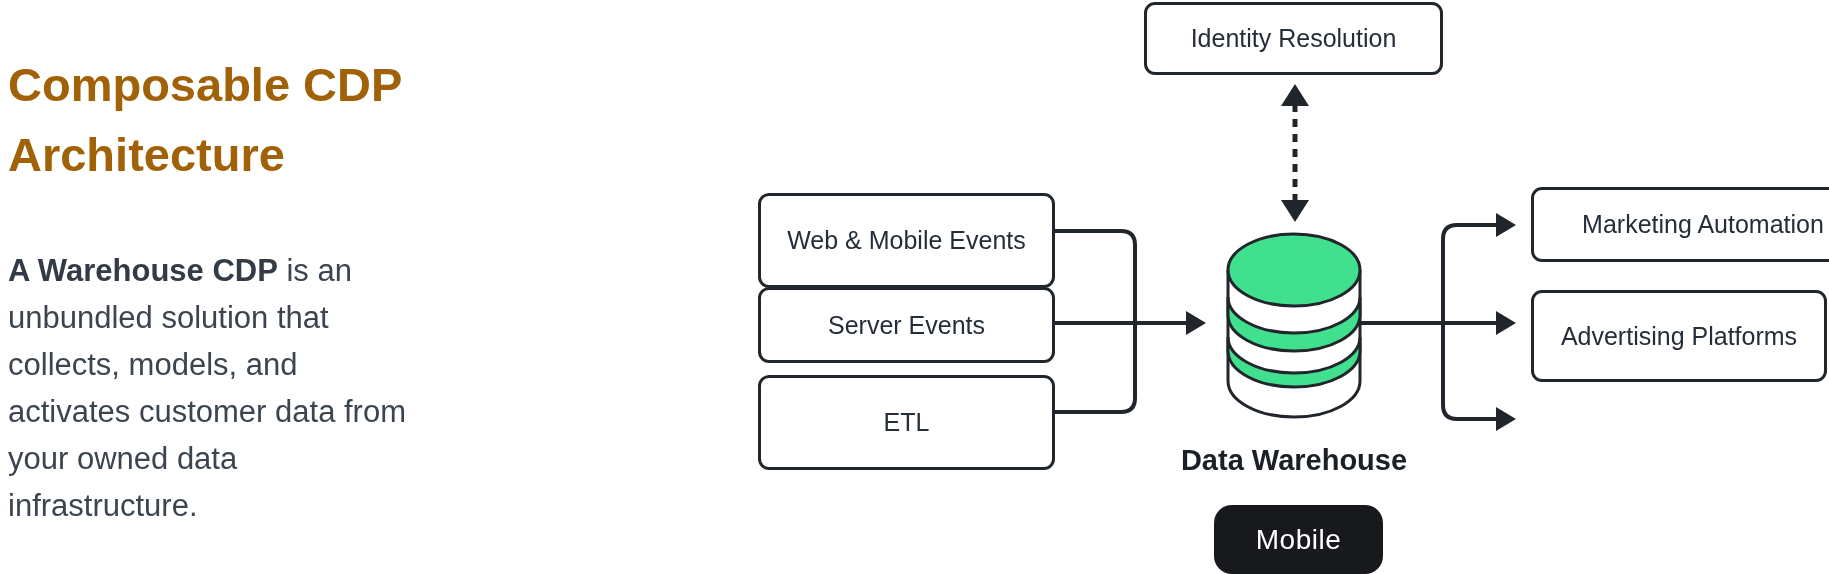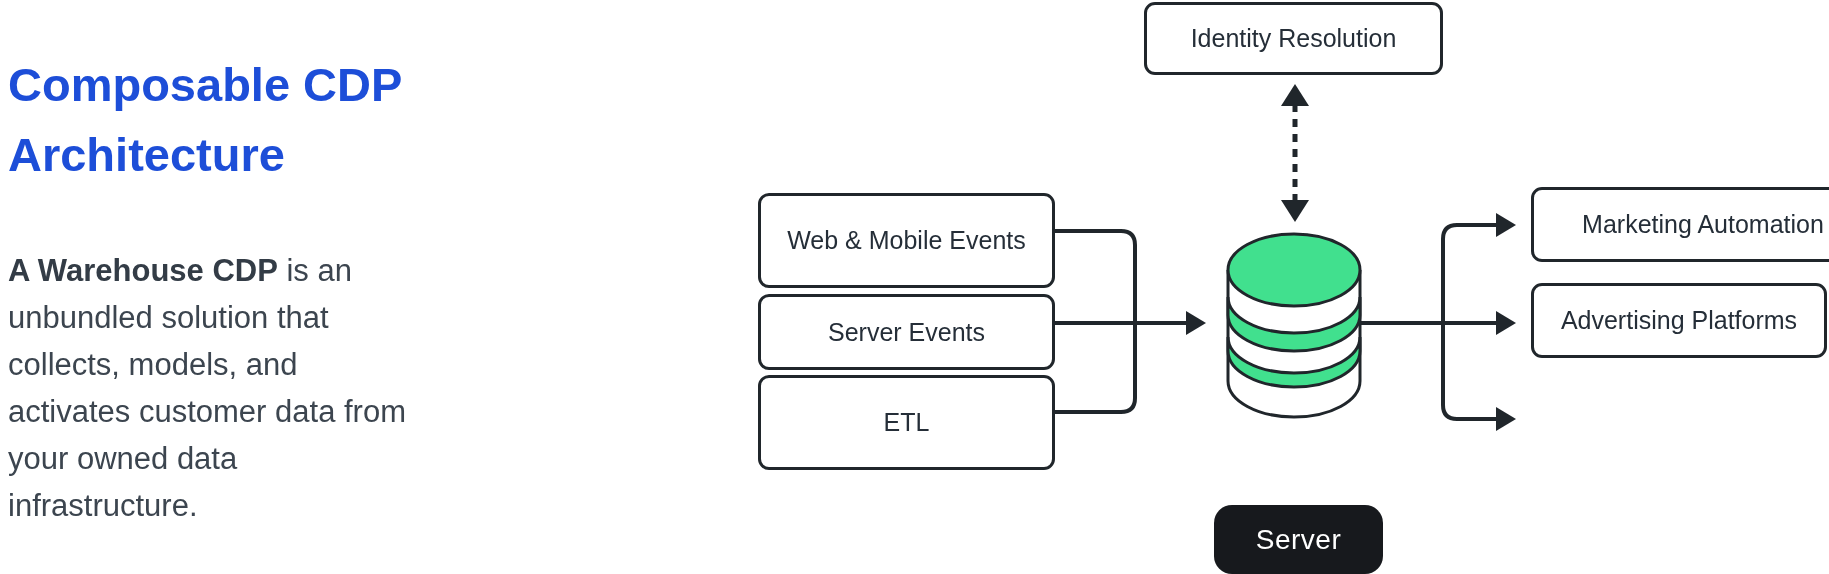--- a/index.html
+++ b/index.html
@@ -4,39 +4,39 @@
 <style>
   html,body{margin:0;padding:0;background:#ffffff;}
   .canvas{
     position:relative;width:1829px;height:574px;background:#ffffff;overflow:hidden;
     font-family:"Liberation Sans", sans-serif;
   }
   
   .intro{position:absolute;left:8px;top:0;width:440px;}
   .title{
     position:absolute;left:0;top:50px;width:430px;margin:0;
-    font-size:47px;line-height:70px;font-weight:700;color:#1d4ed8;letter-spacing:0;
+    font-size:47px;line-height:70px;font-weight:700;color:#a16207;letter-spacing:0;
   }
   .desc{
     position:absolute;left:0;top:247px;width:420px;margin:0;
     font-size:31px;line-height:47px;font-weight:400;color:#3C454F;
   }
   .desc b{font-weight:700;color:#333C46;}
   
   .node{
     position:absolute;background:#ffffff;border:3px solid #20262B;border-radius:11px;
     display:flex;align-items:center;justify-content:center;box-sizing:border-box;
     font-size:25px;font-weight:500;color:#252E38;white-space:nowrap;
   }
   .n-identity{left:1144px;top:2px;width:299px;height:73px;}
   .n-web{left:758px;top:193px;width:297px;height:95px;}
-  .n-server{left:758px;top:294px;width:297px;height:76px;}
+  .n-server{left:758px;top:287px;width:297px;height:76px;}
   .n-etl{left:758px;top:375px;width:297px;height:95px;}
   .n-marketing{left:1531px;top:187px;width:344px;height:75px;}
-  .n-advertising{left:1531px;top:283px;width:296px;height:75px;}
+  .n-advertising{left:1531px;top:290px;width:296px;height:92px;}
   .n-analytics{left:1531px;top:380px;width:296px;height:77px;}
   
   .wh-label{
     position:absolute;left:1294px;top:444px;transform:translateX(-50%);
     font-size:29px;font-weight:700;color:#1A2026;white-space:nowrap;
   }
   .storage-pill{
     position:absolute;left:1214px;top:505px;width:169px;height:69px;box-sizing:border-box;
     background:#17191D;border-radius:18px;display:flex;align-items:center;justify-content:center;
   }
@@ -96,17 +96,18 @@
   <div class="node n-etl">
     <span>ETL</span>
   </div>
   <div class="node n-marketing">
     <span>Marketing Automation</span>
   </div>
   <div class="node n-advertising">
     <span>Advertising Platforms</span>
   </div>
 
+  <div class="wh-label">Data Warehouse</div>
   <div class="storage-pill">
-    <span>Server</span>
+    <span>Mobile</span>
   </div>
 
 </div>
 
 </body></html>

